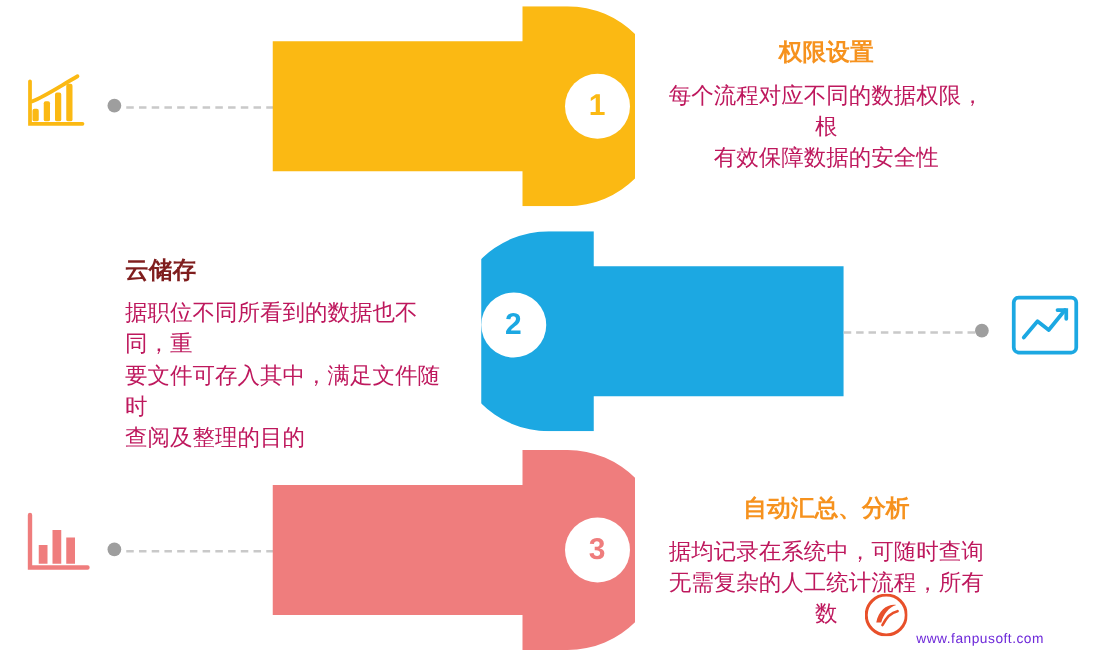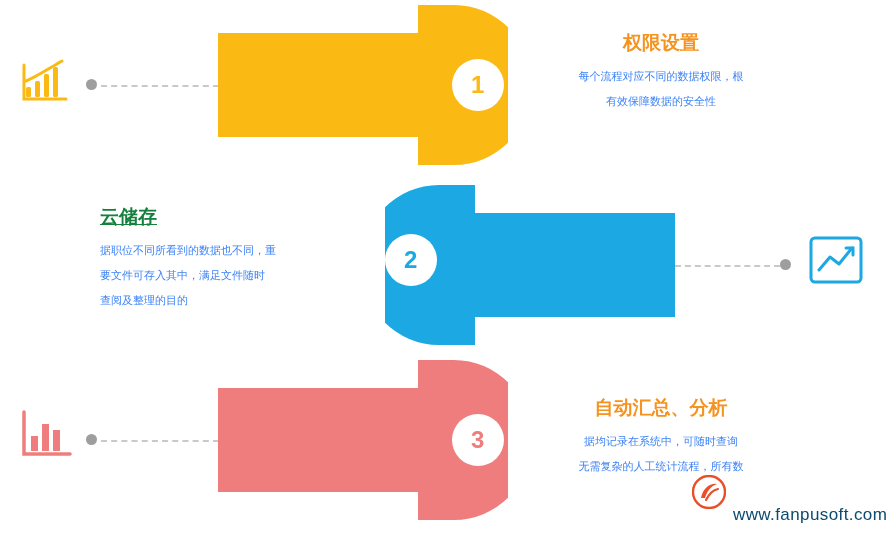--- a/index.html
+++ b/index.html
@@ -79,28 +79,28 @@
     position: absolute;
     width: 258px;
   }
   .txt .head {
     font-size: 19px;
     font-weight: bold;
     margin-bottom: 11px;
     line-height: 20px;
   }
   .txt .body {
-    font-size: 11px;
-    color: #3b82f6;
+    font-size: 18px;
+    color: #be185d;
     line-height: 25px;
   }
   .txt.right { text-align: center; }
   .txt.left  { text-align: left; }
   .head.orange { color: #f6921e; }
-  .head.blue   { color: #15803d; text-decoration: underline; }
+  .head.blue   { color: #7f1d1d; }
 
   
   .icon {
     position: absolute;
     width: 52px;
     height: 48px;
   }
   .icon svg { display: block; }
 
   
@@ -120,22 +120,22 @@
     position: absolute;
     left: 40px; top: 2px;
     font-size: 22px;
     font-weight: bold;
     color: #4a4a4a;
     letter-spacing: 1px;
   }
   .logo-url {
     position: absolute;
     left: 41px; top: 32px;
-    font-size: 17px;
-    color: #0c4a6e;
+    font-size: 11px;
+    color: #6d28d9;
     letter-spacing: 0.4px;
   }
 </style>
 </head>
 <body>
 
 <div class="stage">
 
   <div class="row row1">
 

